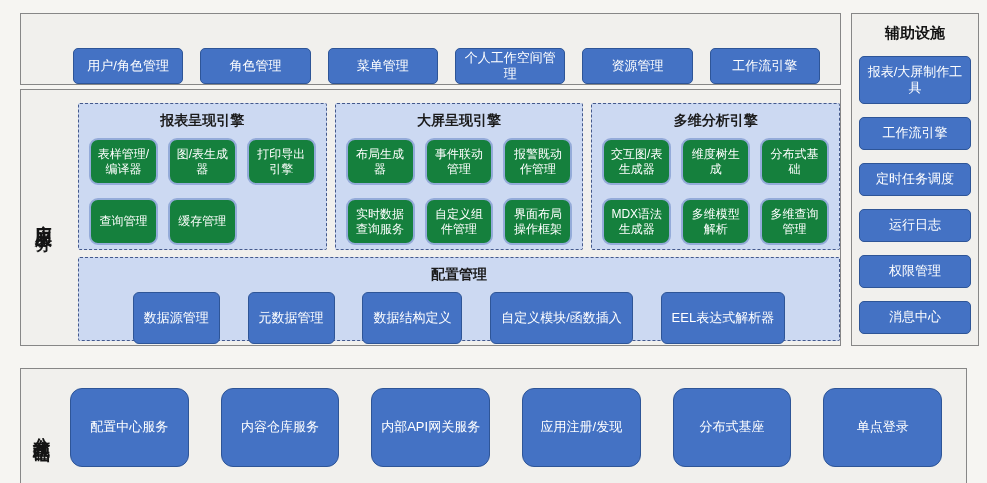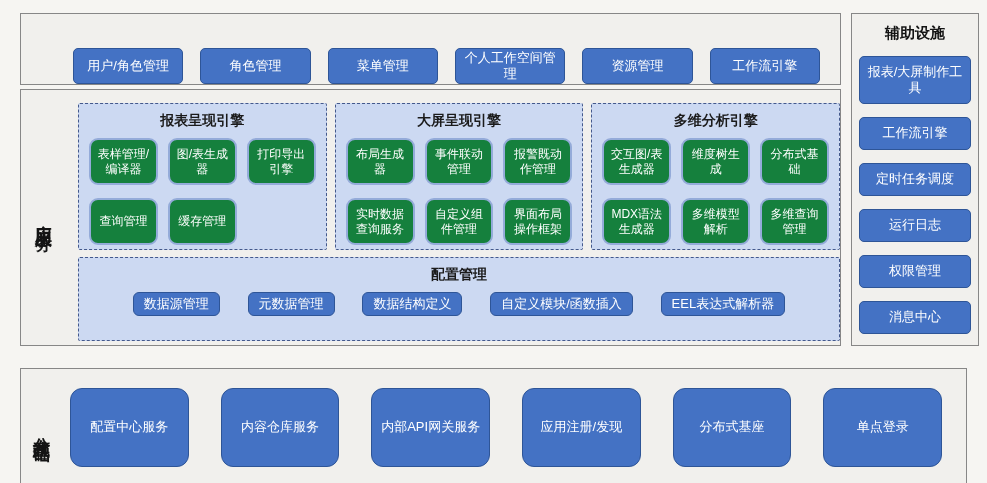--- a/index.html
+++ b/index.html
@@ -40,21 +40,21 @@
   }
   .groups .group { flex:1 1 0; }
   .group-title { text-align:center; font-size:14px; color:#1b1b1b; margin:3px 0 8px;font-weight:bold; }
   .grid { display:grid; grid-template-columns:repeat(3,1fr); gap:13px 10px; }
   .btn.inner {
     height:47px; font-size:12px; background:#15803d;
     border:2px solid #94abd9; border-radius:9px; padding:2px 3px;
   }
   .config { position:absolute; left:57px; top:167px; width:762px; height:84px; }
   .config-row { display:flex; justify-content:space-evenly; align-items:center; margin-top:7px; padding:0 16px; }
-  .config-row .btn { flex:0 0 auto; height:24px; padding:2px 10px; border-radius:6px; }
+  .config-row .btn { flex:0 0 auto; height:52px; padding:2px 10px; border-radius:6px; }
   
   .side { left:851px; top:13px; width:128px; height:333px; }
   .side-title { text-align:center; font-weight:bold; font-size:15px; color:#141414; margin:10px 0 13px; }
   .side-col { display:flex; flex-direction:column; gap:13px; padding:0 7px; }
   .side-col .btn { height:33px; }
   .side-col .btn:first-child { height:48px; }
   
   .bottom { left:20px; top:368px; width:947px; height:119px; display:flex; align-items:center; }
   .bottom .vlabel { margin-left:12px; letter-spacing:2px; flex:0 0 auto; }
   .bottom-row { flex:1; display:flex; gap:32px; padding:0 24px 0 20px; }

